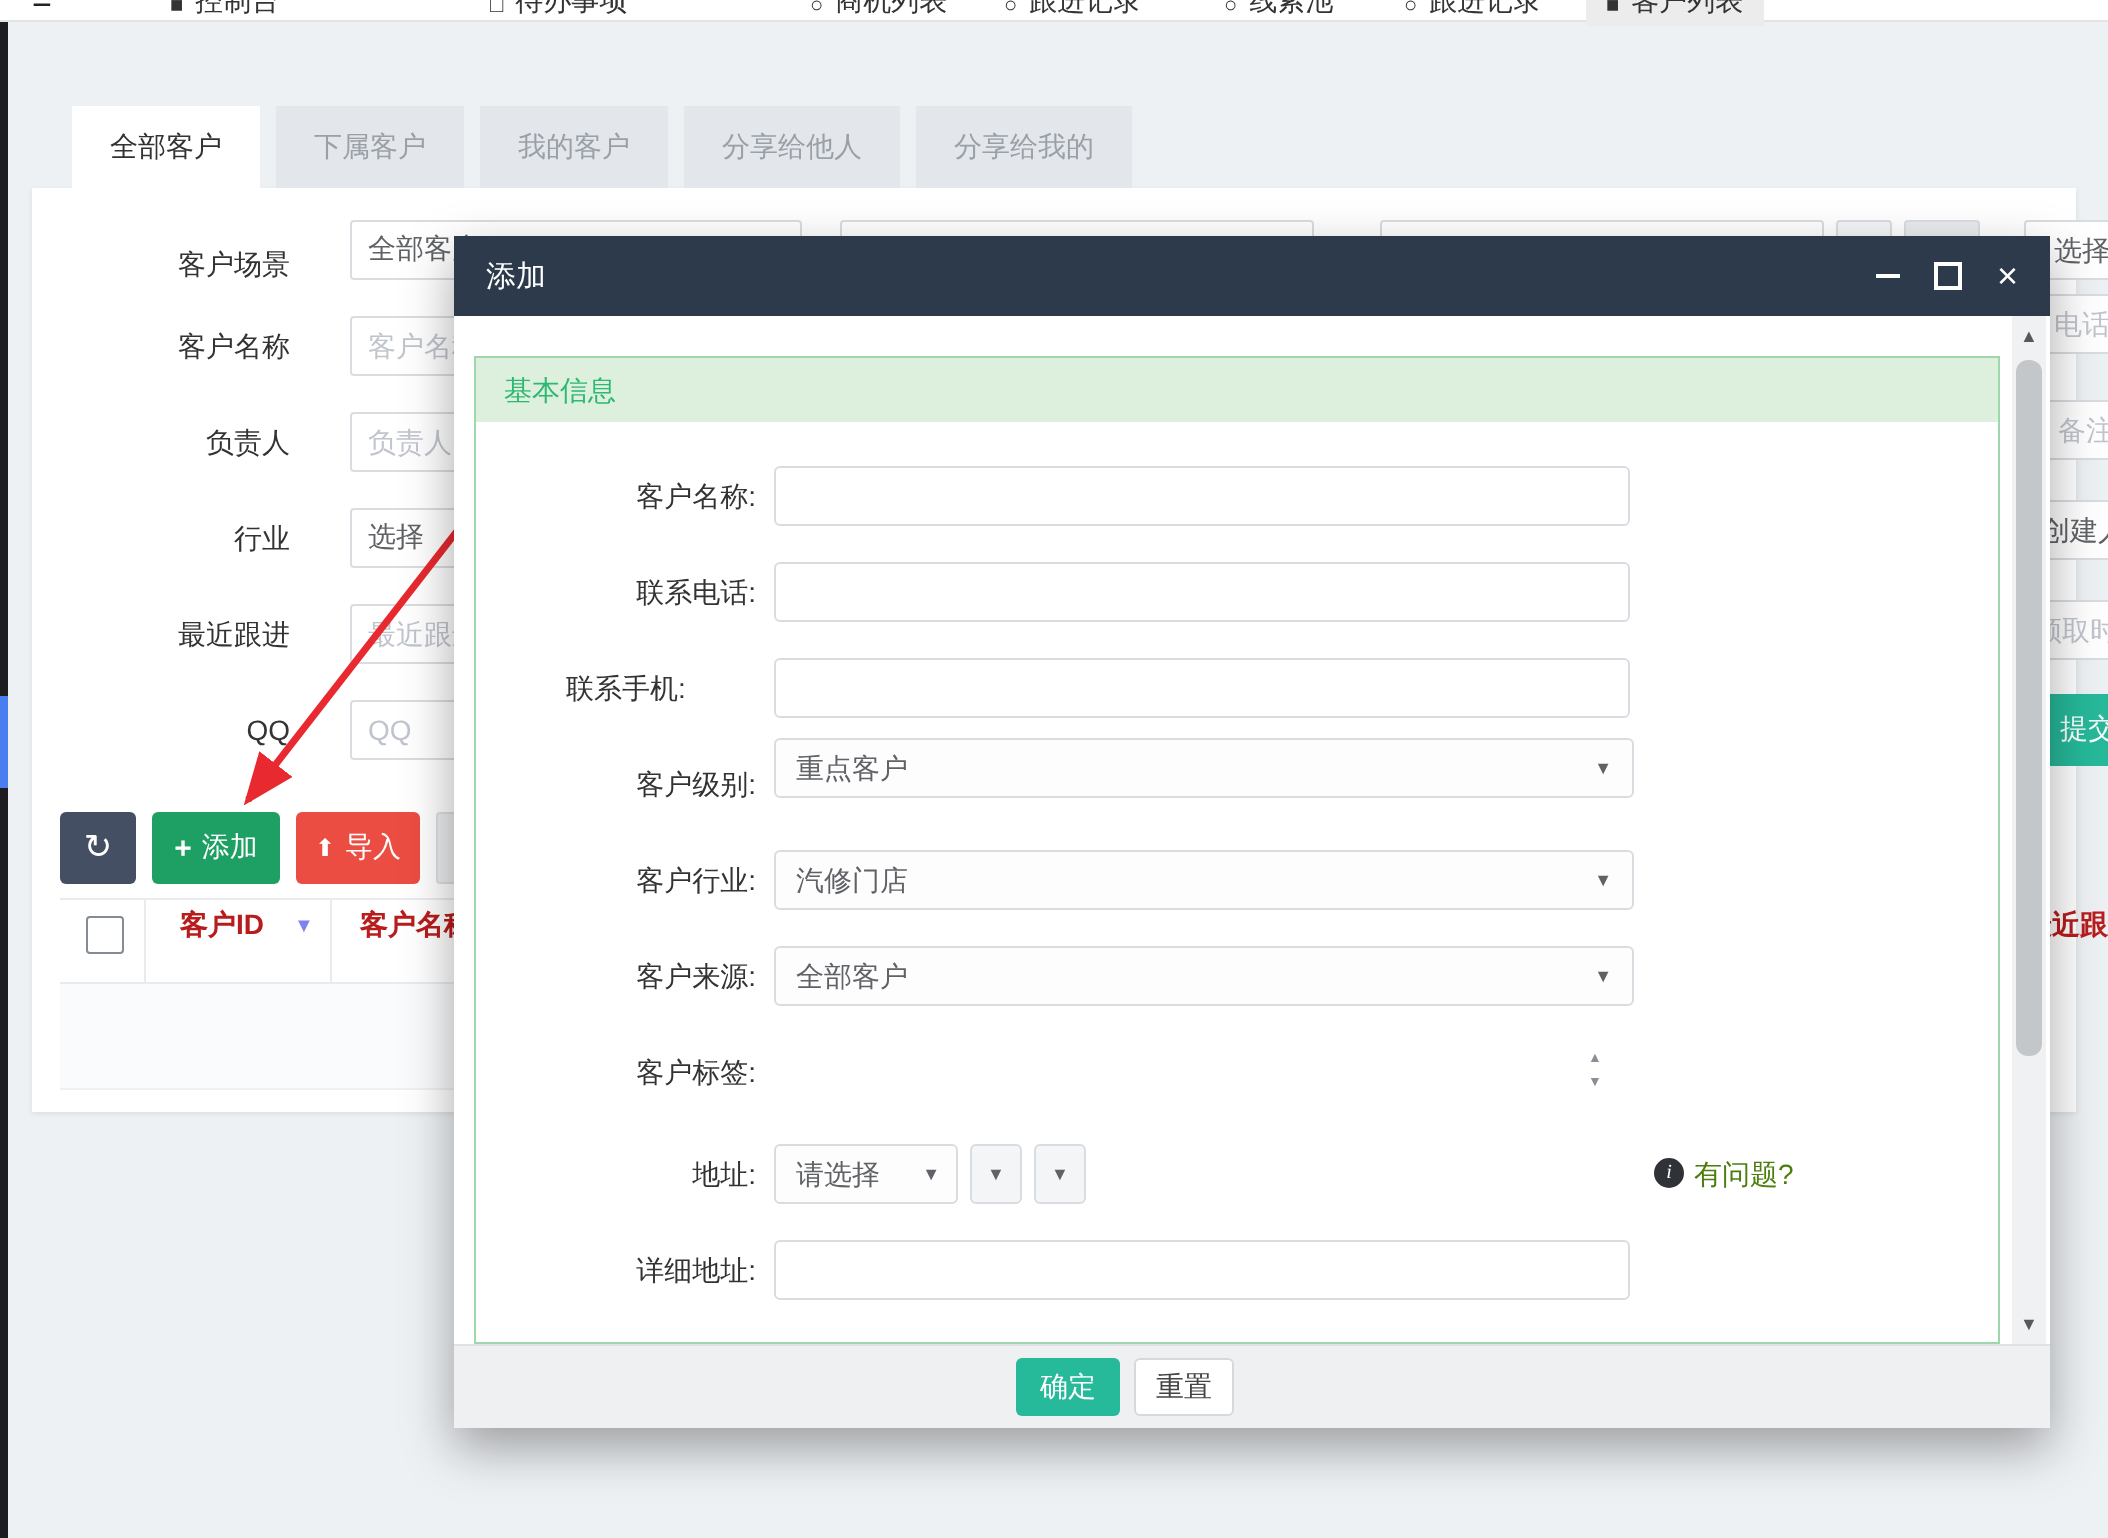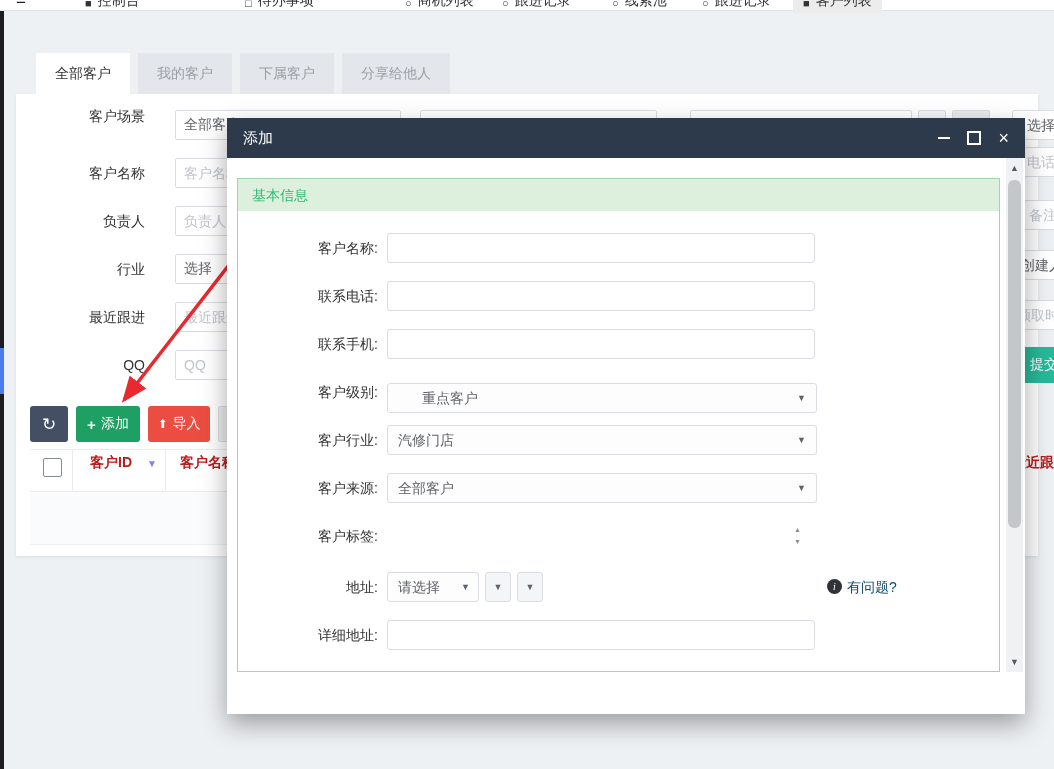--- a/index.html
+++ b/index.html
@@ -70,21 +70,21 @@
             border-radius:3px;background:#fdfdfe;box-sizing:border-box;cursor:pointer;}
   .m-select .val{display:block;line-height:28px;padding-left:10px;font-size:14px;color:#606266;}
   .m-select .caret{position:absolute;right:10px;top:0;line-height:28px;font-size:9px;color:#5f6368;}
   .sq-btn{position:absolute;width:26px;height:30px;border:1px solid #d9dce1;border-radius:3px;
           background:#f4f5f6;box-sizing:border-box;text-align:center;line-height:28px;
           font-size:9px;color:#5f6368;cursor:pointer;}
   .spin{position:absolute;font-size:7px;color:#8a8f96;line-height:7px;cursor:pointer;}
   .info-ic{position:absolute;width:15px;height:15px;border-radius:50%;background:#2f3338;color:#fff;
            font-size:10px;font-style:italic;text-align:center;line-height:15px;
            font-family:"Liberation Serif",serif;}
-  .help-link{position:absolute;font-size:14px;color:#0c4a6e;cursor:pointer;}
+  .help-link{position:absolute;font-size:14px;color:#4d7c0f;cursor:pointer;}
   .scrollbar{position:absolute;left:779px;top:40px;width:17px;height:514px;background:#f0f1f2;}
   .sb-arrow{position:absolute;left:0;width:17px;text-align:center;font-size:9px;color:#55595e;cursor:pointer;}
   .sb-thumb{position:absolute;left:2px;top:22px;width:13px;height:348px;background:#c4c7ca;
             border-radius:6px;cursor:pointer;}
   .modal-footer{position:absolute;left:0;top:554px;width:100%;height:42px;background:#eef0f1;
                 border-top:1px solid #dfe2e4;box-sizing:border-box;}
   .m-btn{position:absolute;top:6px;height:29px;border-radius:3px;font-size:14px;display:flex;
          align-items:center;justify-content:center;cursor:pointer;box-sizing:border-box;}
 </style>
 </head>
@@ -125,26 +125,27 @@
   </div>
 
   <div class="side-strip">
     <div class="active-seg"></div>
   </div>
 
   <div class="panel"></div>
 
   <div class="tabs">
     <div class="tab active">全部客户</div>
+    <div class="tab">下属客户</div>
     <div class="tab">我的客户</div>
-    <div class="tab">下属客户</div>
     <div class="tab">分享给他人</div>
-  </div>
-
-  <span class="f-label" style="top:108px;text-align:right;">客户场景</span>
+    <div class="tab">分享给我的</div>
+  </div>
+
+  <span class="f-label" style="top:124px;text-align:right;">客户场景</span>
   <input class="f-input" style="top: 110px;" readonly="" value="全部客户">
   <span class="f-label" style="top:165px;">客户名称</span>
   <input class="f-input" style="top: 158px;" placeholder="客户名称">
   <span class="f-label" style="top:213px;">负责人</span>
   <input class="f-input" style="top: 206px;" placeholder="负责人">
   <span class="f-label" style="top:261px;">行业</span>
   <input class="f-input" style="top: 254px;" readonly="" value="选择">
   <span class="f-label" style="top:309px;">最近跟进</span>
   <input class="f-input" style="top: 302px;" placeholder="最近跟进">
   <span class="f-label" style="top:357px;">QQ</span>
@@ -219,25 +220,25 @@
 
     <div class="section">
       <div class="section-head">基本信息</div>
 
       <span class="m-label" style="top:61px;">客户名称:</span>
       <input class="m-input" style="top: 54px; width: 428px; height: 30px;" value="">
 
       <span class="m-label" style="top:109px;">联系电话:</span>
       <input class="m-input" style="top: 102px; width: 428px; height: 30px;" value="">
 
-      <span class="m-label" style="top:157px;">联系手机:</span>
+      <span class="m-label" style="top:157px;text-align:center;">联系手机:</span>
       <input class="m-input" style="top: 150px; width: 428px; height: 30px;" value="">
 
       <span class="m-label" style="top:205px;">客户级别:</span>
-      <div class="m-select" style="top:204px;padding-left:24px;">
+      <div class="m-select" style="top:190px;">
         <span class="val">重点客户</span>
         <span class="caret">▼</span>
       </div>
 
       <span class="m-label" style="top:253px;">客户行业:</span>
       <div class="m-select" style="top:246px;">
         <span class="val">汽修门店</span>
         <span class="caret">▼</span>
       </div>
 
@@ -268,15 +269,19 @@
       <span class="m-label" style="top:448px;">详细地址:</span>
       <input class="m-input" style="top: 441px; width: 428px; height: 30px;" value="">
     </div>
 
     <div class="scrollbar">
       <span class="sb-arrow" style="top:5px;">▲</span>
       <div class="sb-thumb"></div>
       <span class="sb-arrow" style="bottom:5px;">▼</span>
     </div>
 
+    <div class="modal-footer">
+      <div class="m-btn" style="left:281px;width:52px;background:#26b99a;color:#fff;">确定</div>
+      <div class="m-btn" style="left:340px;width:50px;background:#fff;border:1px solid #d6d9dd;color:#444;">重置</div>
+    </div>
   </div>
 
 </div>
 
 </body></html>

